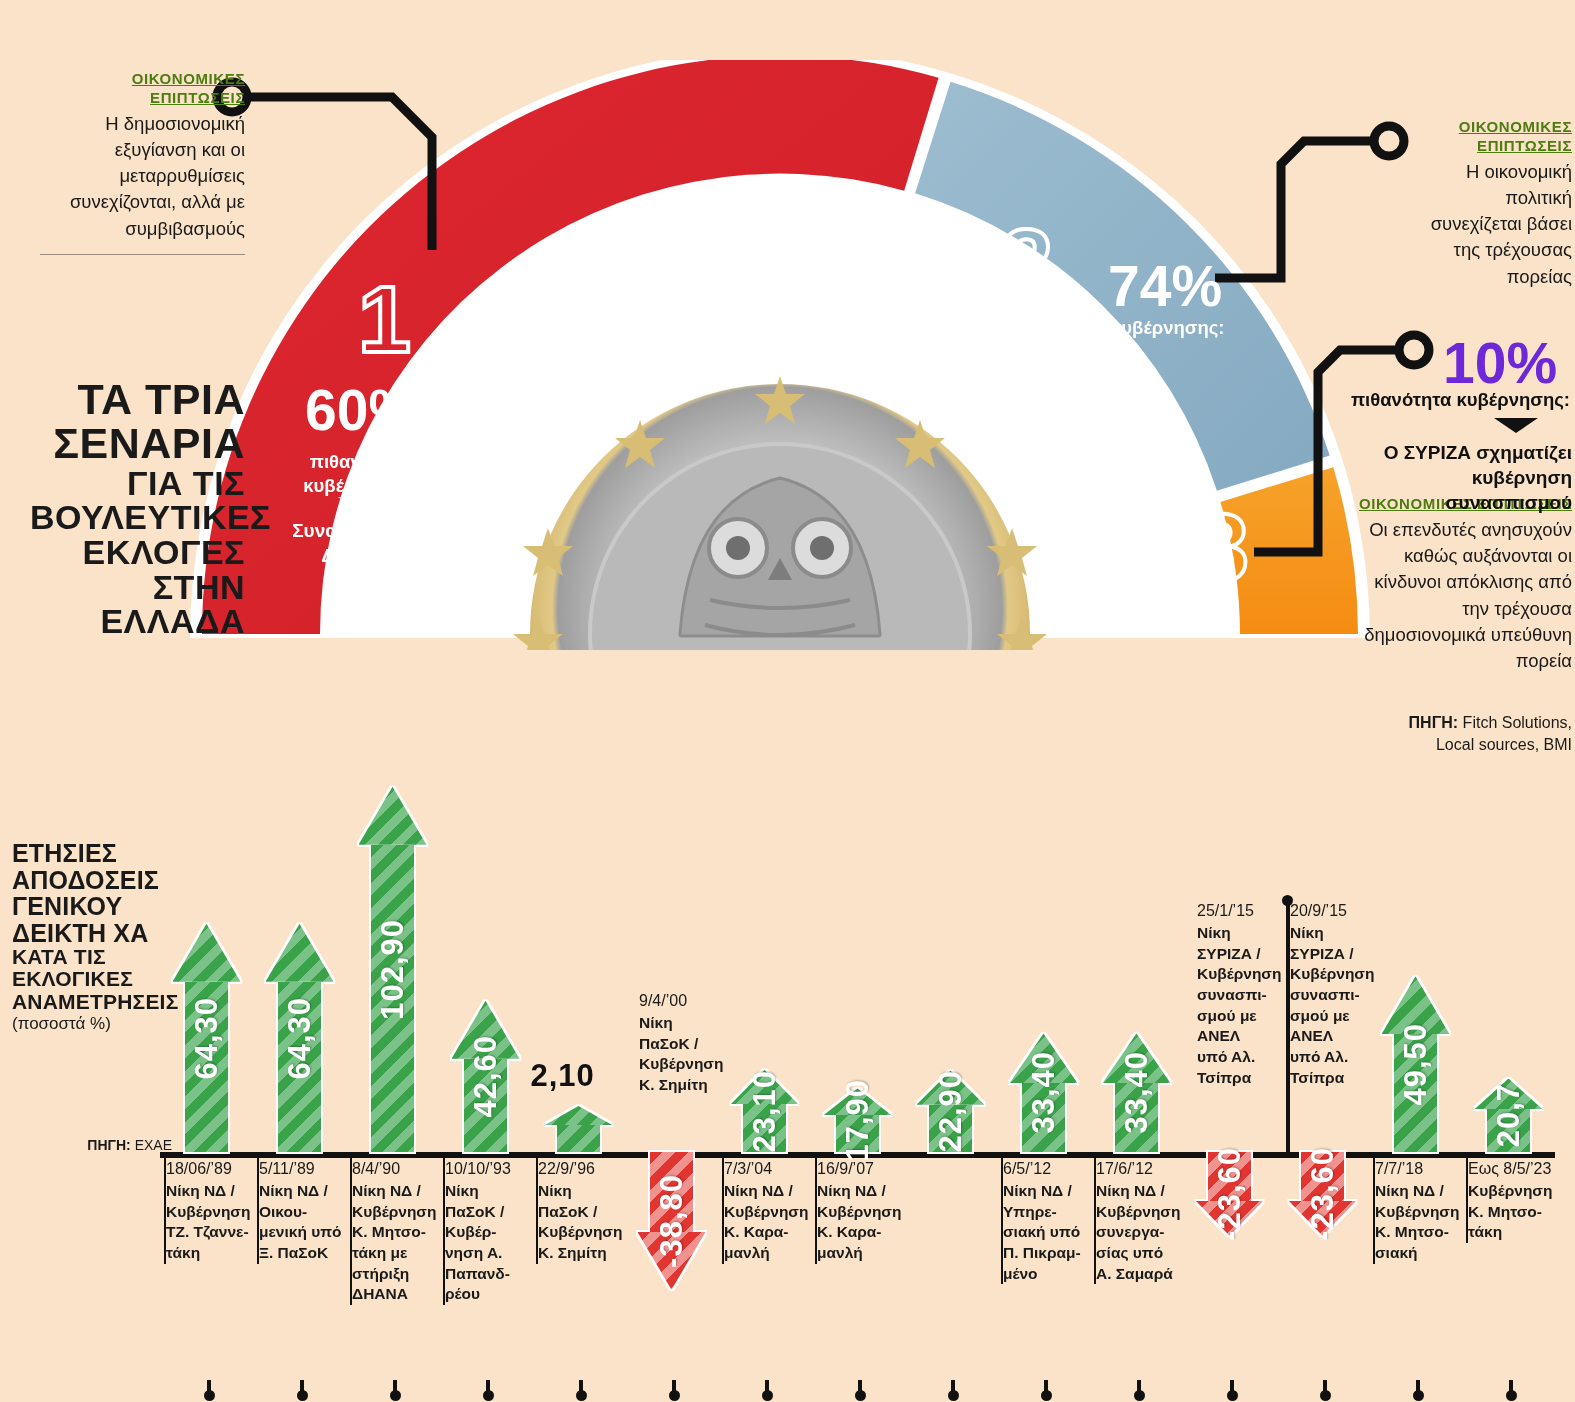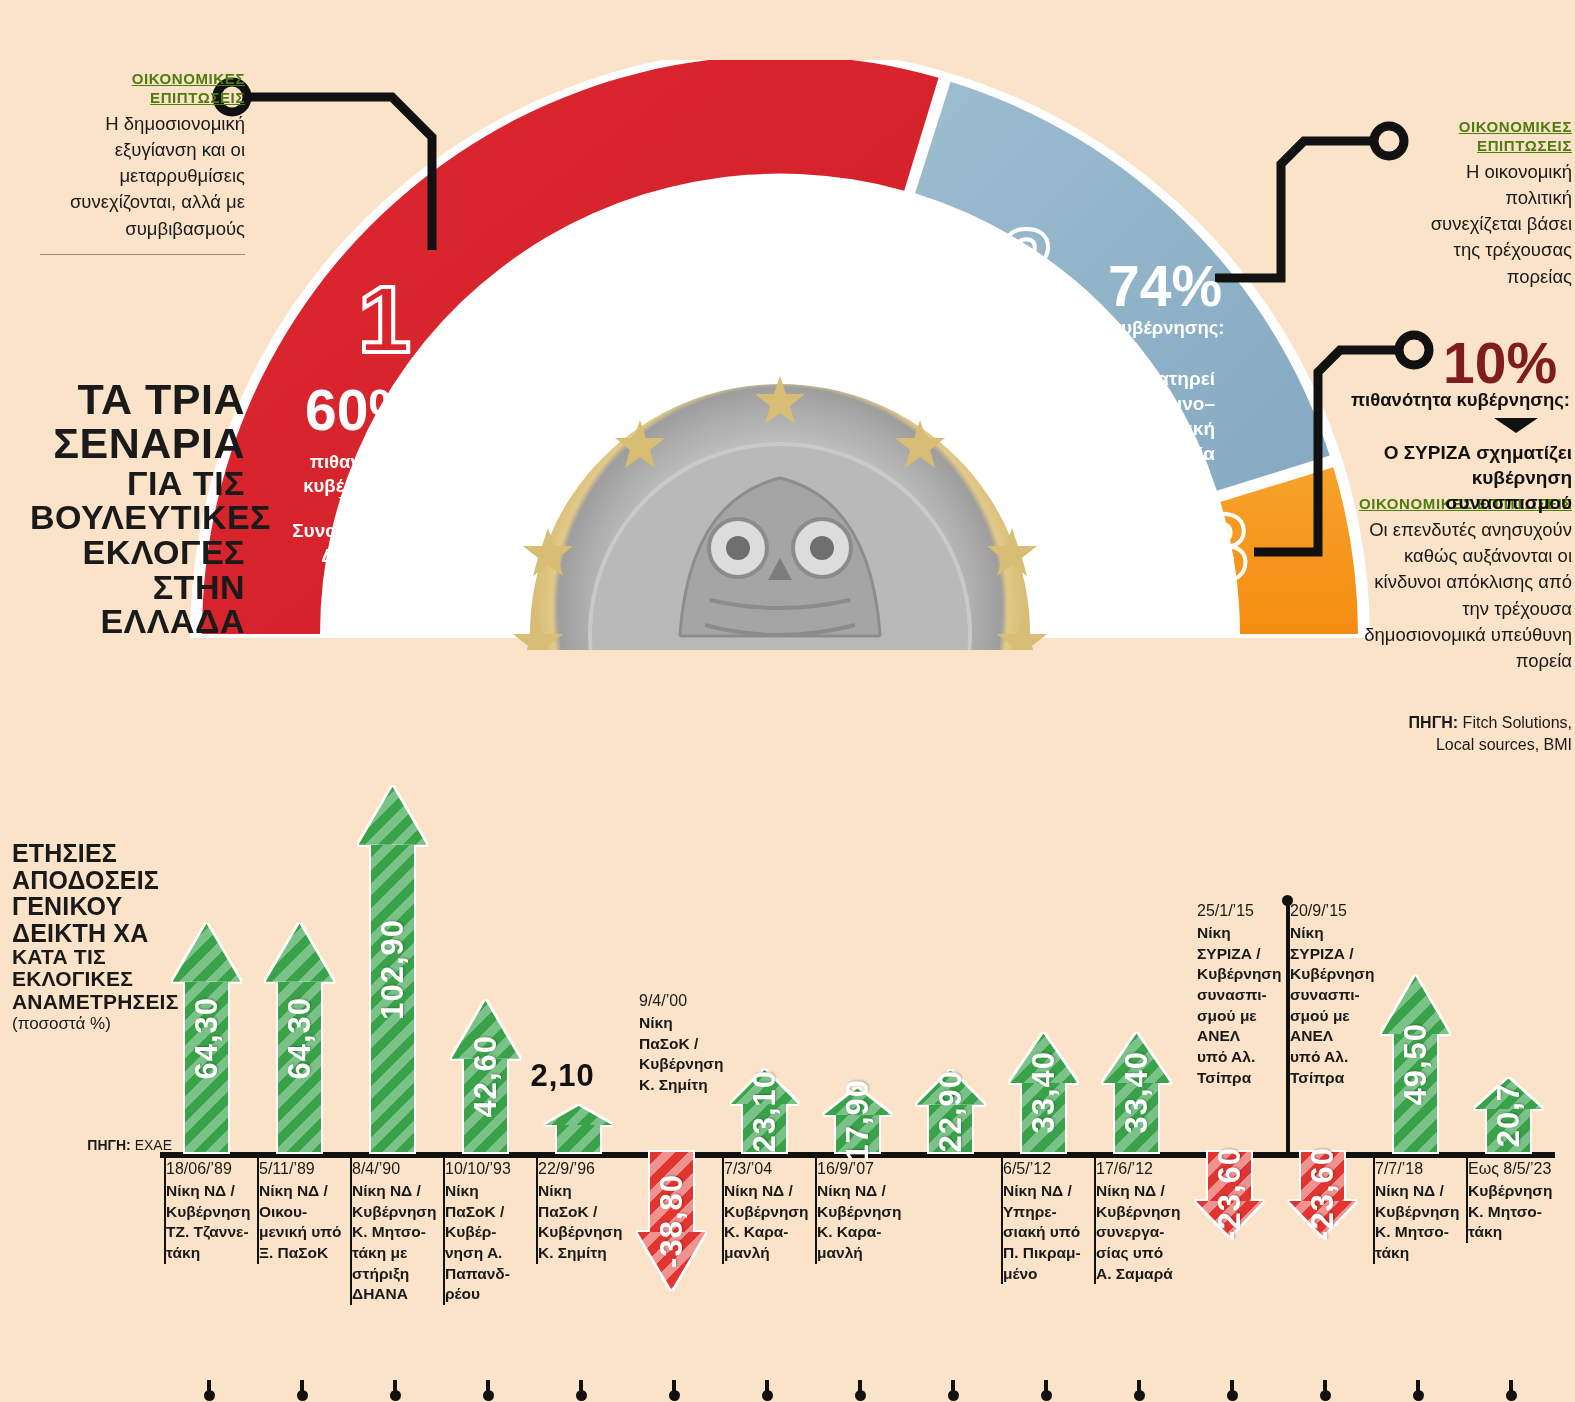--- a/index.html
+++ b/index.html
@@ -55,21 +55,21 @@
   .seg-sub{position:absolute;font-size:18.5px;font-weight:bold;line-height:1.3;}
   .seg-sub.white{color:#fff;}
   .seg-sub.dark{color:#111;}
   .seg-res{position:absolute;font-size:19px;font-weight:bold;line-height:1.32;}
   .seg-res.white{color:#fff;}
   .seg-res.dark{color:#111;}
   .wedge{width:0;height:0;border-left:22px solid transparent;border-right:22px solid transparent;}
   .wedge.white{border-top:15px solid #fff;}
   .wedge.dark{border-top:15px solid #111;}
 
-  #pct10{position:absolute;left:1443px;top:330px;font-size:57px;font-weight:bold;color:#7f1d1d;}
+  #pct10{position:absolute;left:1443px;top:330px;font-size:57px;font-weight:bold;color:#6d28d9;}
 
   
   #chart-section{position:absolute;left:0;top:690px;width:1575px;height:712px;}
 
   #chart-title{
     position:absolute;left:12px;top:150px;width:160px;text-align:left;line-height:1.06;
   }
   #chart-title .l1{font-size:25px;font-weight:bold;display:block;letter-spacing:.2px;}
   #chart-title .l2{font-size:21px;font-weight:bold;display:block;letter-spacing:.2px;}
   #chart-title .units{font-size:17px;font-weight:normal;display:block;margin-top:2px;}
@@ -226,21 +226,20 @@
   <div class="seg-num" style="left:358px;top:272px;">1</div>
   <div class="seg-pct" style="left:305px;top:382px;text-align:right;">60%</div>
   <div class="seg-sub white" style="left:295px;top:450px;width:130px;text-align:center;">πιθανότητα κυβέρνησης:</div>
   <div class="wedge white" style="position:absolute;left:338px;top:497px;"></div>
   <div class="seg-res white" style="left:255px;top:518px;width:210px;text-align:right;">Συνασπισμός Νέας Δημοκρατίας με ΠαΣοΚ–ΚΙΝΑΛ</div>
 
   <div class="seg-num" style="left:1000px;top:215px;">2</div>
   <div class="seg-pct" style="left:1108px;top:258px;">74%</div>
   <div class="seg-sub white" style="left:1000px;top:316px;width:230px;text-align:center;">πιθανότητα κυβέρνησης:</div>
   <div class="wedge white" style="position:absolute;left:1093px;top:345px;"></div>
-  <div class="seg-res white" style="left:1055px;top:366px;width:160px;text-align:right;">Η ΝΔ διατηρεί την κοινο– βουλευτική πλειοψηφία</div>
 
   <div class="seg-num" style="left:1196px;top:500px;">3</div>
   <div id="pct10">10%</div>
   <div class="seg-sub dark" style="left:1330px;top:388px;width:240px;text-align:right;">πιθανότητα κυβέρνησης:</div>
   <div class="wedge dark" style="position:absolute;left:1494px;top:418px;"></div>
   <div class="seg-res dark" style="left:1340px;top:440px;width:232px;text-align:right;">Ο ΣΥΡΙΖΑ σχηματίζει κυβέρνηση συνασπισμού</div>
 </div>
 
 <div id="chart-section">
 
@@ -397,21 +396,21 @@
       <div class="col-label" style="left: 841px; width: 87px;">
         <span class="date">6/5/’12</span>
         <span class="desc">Νίκη ΝΔ / Υπηρε- σιακή υπό Π. Πικραμ- μένο</span>
       </div>
       <div class="col-label" style="left: 934px; width: 87px;">
         <span class="date">17/6/’12</span>
         <span class="desc">Νίκη ΝΔ / Κυβέρνηση συνεργα- σίας υπό Α. Σαμαρά</span>
       </div>
       <div class="col-label" style="left: 1213px; width: 87px;">
         <span class="date">7/7/’18</span>
-        <span class="desc">Νίκη ΝΔ / Κυβέρνηση Κ. Μητσο- τάκη</span>
+        <span class="desc">Νίκη ΝΔ / Κυβέρνηση Κ. Μητσο- σιακή</span>
       </div>
       <div class="col-label" style="left: 1306px; width: 87px;">
         <span class="date">Εως 8/5/’23</span>
         <span class="desc">Κυβέρνηση Κ. Μητσο- τάκη</span>
       </div>
     </div>
 <div class="above-label" style="left: 639px; width: 73px; top: 300px; position: absolute;">
       <span class="date">9/4/’00</span>
       <span class="desc">Νίκη ΠαΣοΚ / Κυβέρνηση Κ. Σημίτη</span>
     </div>

